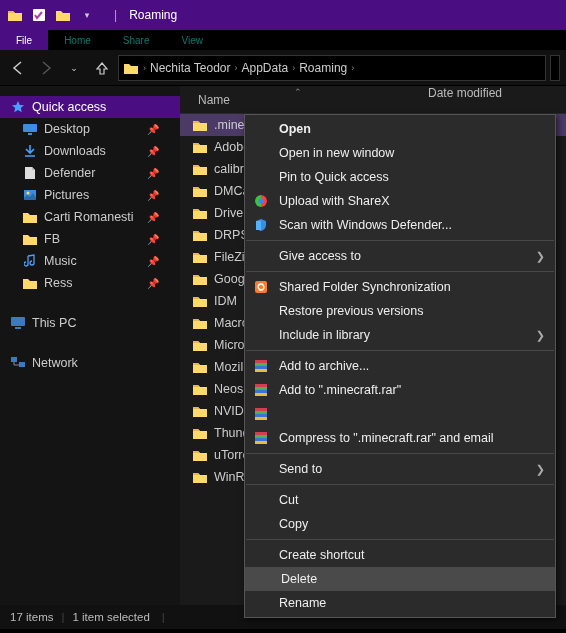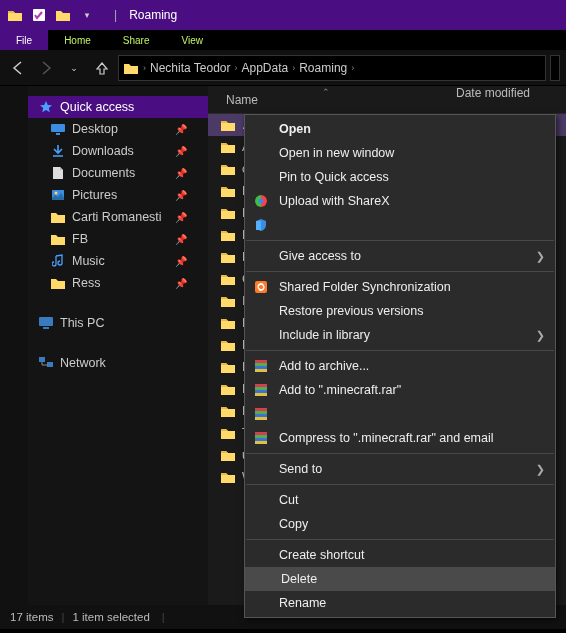--- a/index.html
+++ b/index.html
@@ -5,33 +5,33 @@
   * { box-sizing: border-box; margin: 0; padding: 0; font-family: "Segoe UI", Arial, sans-serif; }
   html, body { width: 566px; height: 633px; overflow: hidden; background: #000; color: #ccc; }
 
   .title-bar { height: 30px; background: #4b0e82; display: flex; align-items: center; padding: 0 4px; font-size: 12px; color: #fff; }
   .title-bar .qat { display: flex; align-items: center; gap: 2px; margin-right: 10px; }
   .title-bar .qat-item { width: 22px; height: 22px; display: flex; align-items: center; justify-content: center; }
   .title-bar .title-text { padding-left: 6px; }
   .title-bar .divider { color: #aaa; margin: 0 6px; }
 
   .ribbon-tabs { height: 20px; background: #000; display: flex; align-items: stretch; font-size: 10px; }
-  .ribbon-tabs .tab { padding: 0 16px; display: flex; align-items: center; color: #bef264; }
+  .ribbon-tabs .tab { padding: 0 16px; display: flex; align-items: center; color: #0f766e; }
   .ribbon-tabs .tab.file { background: #4b0e82; color: #fff; font-weight: 500; }
 
   .nav-bar { height: 36px; background: #111; display: flex; align-items: center; padding: 4px 6px; gap: 4px; border-bottom: 1px solid #000; }
   .nav-btn { width: 24px; height: 24px; display: flex; align-items: center; justify-content: center; color: #ccc; }
   .nav-btn.disabled { color: #555; }
   .addr { flex: 1; display: flex; align-items: center; background: #000; border: 1px solid #333; height: 26px; padding: 0 4px; font-size: 12px; gap: 4px; overflow: hidden; }
   .crumb { display: flex; align-items: center; gap: 4px; white-space: nowrap; }
   .crumb .sep { color: #888; font-size: 9px; }
   .search-box { width: 10px; background: #000; border: 1px solid #333; height: 26px; }
 
   .body { display: flex; height: calc(100% - 30px - 24px - 36px - 24px); background: #111; }
-  .nav-pane { width: 180px; background: #141414; font-size: 12.5px; padding-top: 4px; overflow: hidden; margin-left: 28px; }
+  .nav-pane { width: 180px; background: #141414; font-size: 12.5px; padding-top: 4px; overflow: hidden; }
   .nav-item { display: flex; align-items: center; height: 22px; padding-left: 22px; gap: 6px; position: relative; }
   .nav-item.top { padding-left: 10px; margin-top: 6px; }
   .nav-item.selected { background: #4b0e82; color: #fff; }
   .nav-item .pin { position: absolute; right: 20px; color: #888; font-size: 10px; }
   .nav-item .icon { width: 16px; display: flex; align-items: center; justify-content: center; }
   .nav-group-spacer { height: 12px; }
 
   .list-pane { flex: 1; background: #1a1a1a; display: flex; flex-direction: column; position: relative; }
   .list-header { height: 28px; display: flex; font-size: 12px; color: #bbb; border-bottom: 1px solid #2a2a2a; }
   .list-header .col-name { width: 240px; padding-left: 18px; display: flex; align-items: center; gap: 50px;}
@@ -162,21 +162,21 @@
     <span>Downloads</span>
     <span class="pin">📌</span>
         </div>
         <div class="nav-item">
           <span class="icon">
             <svg width="12" height="14">
               <path d="M1 1 h7 l3 3 v9 h-10 z" fill="#ddd"></path>
               <path d="M8 1 v3 h3" fill="#bbb"></path>
             </svg>
           </span>
-    <span>Documents</span>
+    <span>Defender</span>
     <span class="pin">📌</span>
         </div>
         <div class="nav-item">
           <span class="icon">
             <svg width="14" height="12">
               <rect x="1" y="1" width="12" height="10" fill="#3a8de0"></rect>
               <circle cx="5" cy="4" r="1.5" fill="#ffd96a"></circle>
               <path d="M1 9 l3 -3 l3 2 l3 -4 l3 5 v2 h-12 z" fill="#2a6aa8"></path>
             </svg>
           </span>
@@ -437,20 +437,21 @@
       </span>
       <span>Upload with ShareX</span>
     </div>
     <div class="menu-item">
       <span class="mi-icon">
         <svg width="14" height="14">
           <path d="M7 1 l5 2 v4 c0 3 -2.5 5.5 -5 6 c-2.5 -0.5 -5 -3 -5 -6 v-4 z" fill="#3a8de0"></path>
           <rect x="2" y="3" width="5" height="9" fill="#55b0ff" clip-path="inset(0 0 0 0)"></rect>
         </svg>
       </span>
+      <span>Scan with Windows Defender...</span>
     </div>
     <div class="menu-sep"></div>
     <div class="menu-item">
       <span>Give access to</span>
       <span class="arrow">❯</span>
     </div>
     <div class="menu-sep"></div>
     <div class="menu-item">
       <span class="mi-icon">
         <svg width="14" height="14">

